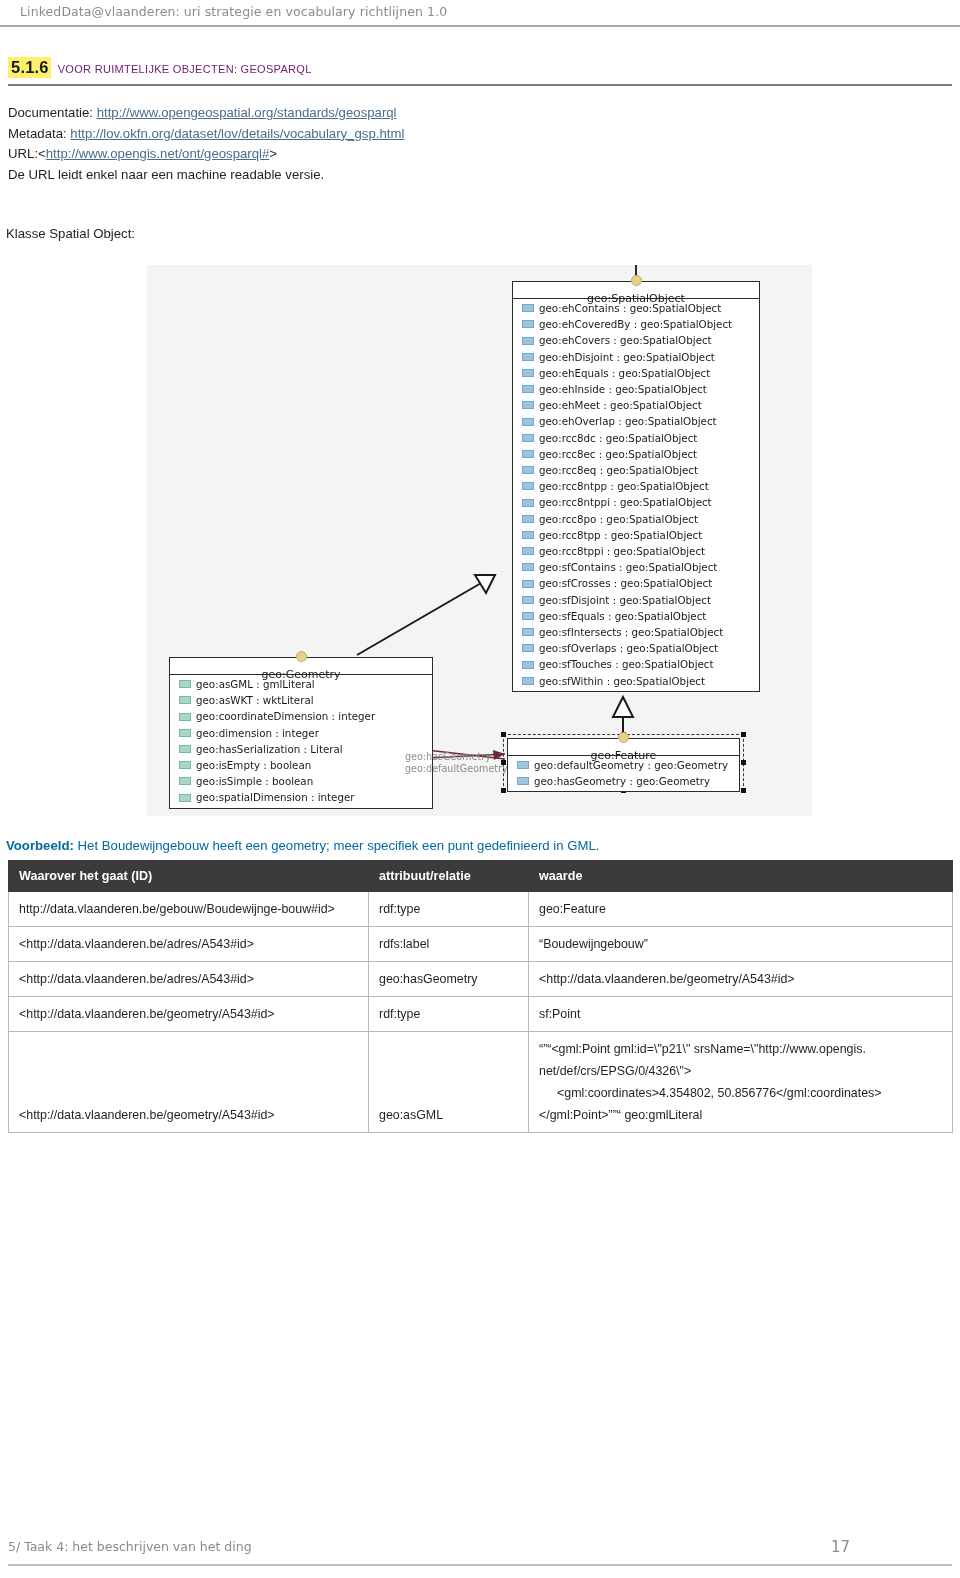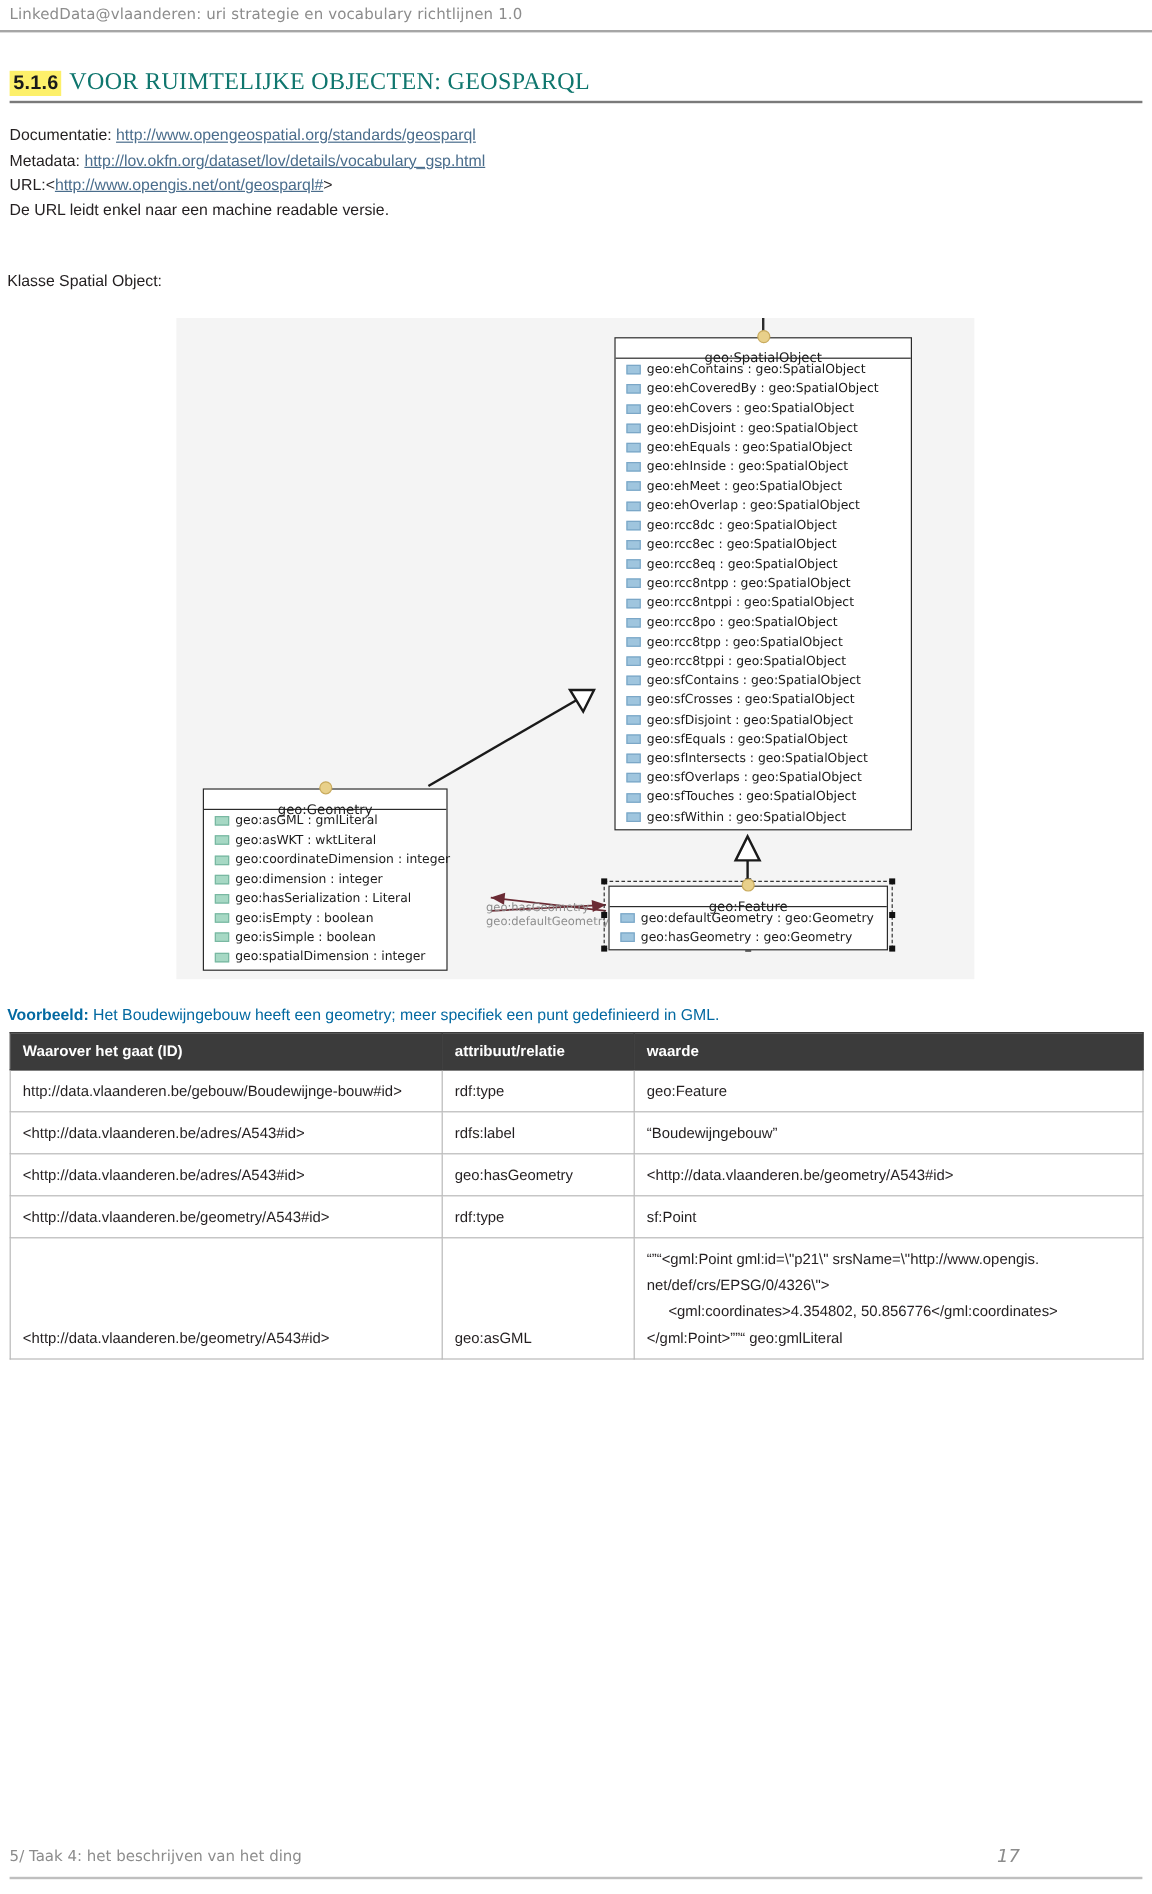--- a/index.html
+++ b/index.html
@@ -8,21 +8,21 @@
     width:960px; height:1578px;
     background:#ffffff;
     font-family:"Liberation Sans", sans-serif;
     color:#231f20;
     position:relative;
     overflow:hidden;
   }
 
   
   .doc-header{
-    position:absolute; left:0; top:0; width:888px; height:30px;
+    position:absolute; left:12px; top:0; width:888px; height:30px;
     padding:4px 8px 0 8px;
   }
   .doc-header .htext{
     font-size:12.5px; color:#8c8c8c; letter-spacing:.1px;
     font-family:"DejaVu Sans", sans-serif;
   }
   .header-rule{
     position:absolute; left:0; top:25px; width:960px; height:2px;
     background:#a6a6a6;
   }
@@ -30,21 +30,21 @@
   
   .section-head{
     position:absolute; left:8px; top:57px; width:944px;
     display:flex; align-items:baseline; gap:7px;
   }
   .sec-num{
     font-size:16.5px; font-weight:bold; letter-spacing:.2px;
     background:#fdf06a; padding:1px 2px 1px 3px; color:#1a1a1a;
   }
   .sec-title{
-    font-size:20px; font-weight:normal; letter-spacing:.3px; color:#0f766e;font-family:Liberation Serif, serif;
+    font-size:11px; font-weight:normal; letter-spacing:.3px; color:#701a75;
   }
   .heading-rule{
     position:absolute; left:8px; top:84px; width:944px; height:2px;
     background:#7a7a7a;
   }
 
   
   .meta{
     position:absolute; left:8px; top:103px; width:944px;
     font-size:13.2px; line-height:20.5px; color:#231f20;
@@ -87,21 +87,21 @@
     background:#e8d08a; border:1px solid #c9ab5e; flex:none;
   }
   .pbox{
     width:12px; height:8px; flex:none; border:1px solid #7ba7c7;
     background:#9fc5de;
   }
   .pbox.green{ border-color:#79b8a2; background:#a6d8c4; }
 
   
   #box-spatialobject{ left:365px; top:16px; width:248px; }
-  #box-geometry{ left:22px; top:392px; width:204px; }
+  #box-geometry{ left:22px; top:392px; width:264px; }
   #box-feature{ left:360px; top:473px; width:233px; }
 
   
   .handle{ position:absolute; width:5px; height:5px; background:#111; }
 
   .sel-wrap{ position:absolute; left:356px; top:469px; width:241px; height:57px; }
   .sel-wrap .dash{
     position:absolute; inset:0; border:1px dashed #333;
   }
 
@@ -145,21 +145,20 @@
   }
   .footer-left{
     position:absolute; left:8px; bottom:16px;
     font-size:12.5px; color:#8c8c8c;
     font-family:"DejaVu Sans", sans-serif;
   }
   .footer-right{
     position:absolute; right:10px; bottom:14px;
     font-size:15px; color:#8c8c8c;
     font-family:"DejaVu Sans", sans-serif;
-    font-style:italic;
   }
 </style>
 </head>
 <body>
 
 <div class="doc-header">
   <div class="htext">LinkedData@vlaanderen: uri strategie en vocabulary richtlijnen 1.0</div>
 </div>
 <div class="header-rule"></div>
 

